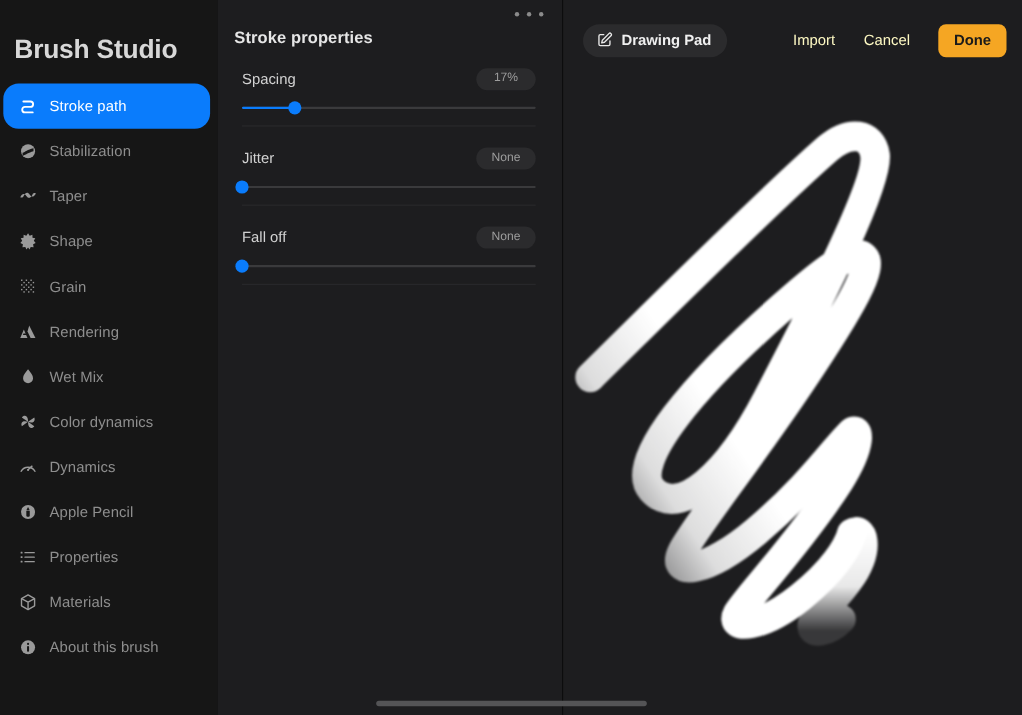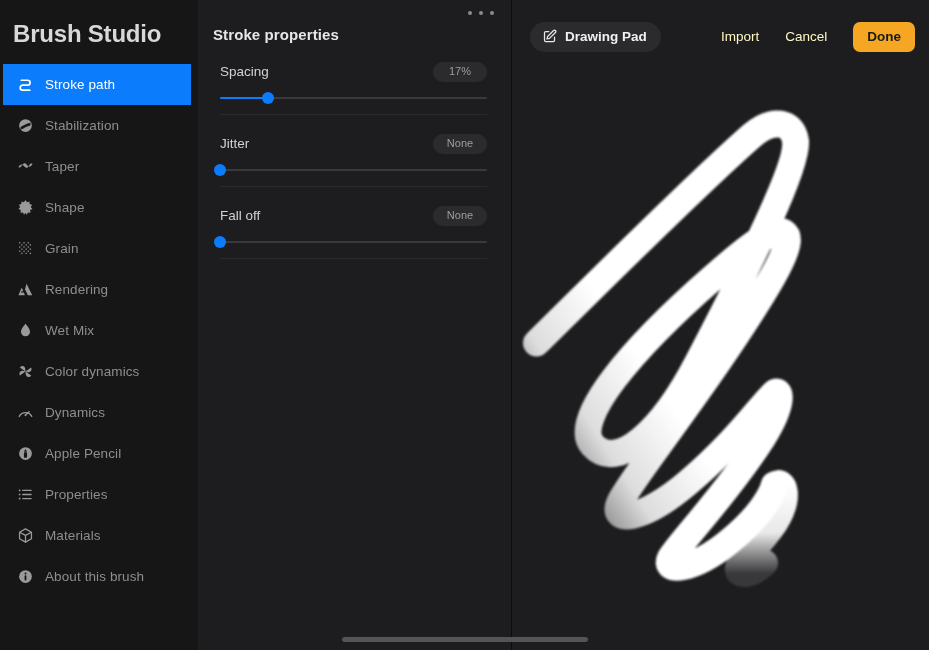--- a/index.html
+++ b/index.html
@@ -21,21 +21,21 @@
     background: #141414;
   }
 
   
   #sidebar {
     width: 198px;
     height: 650px;
     background: #161616;
     flex: 0 0 198px;
     position: relative;
-    padding-top: 0;
+    padding-top: 12px;
   }
 
   #brand-title {
     color: #d8d8d8;
     font-size: 24px;
     font-weight: bold;
     letter-spacing: -0.2px;
     padding: 22px 0 0 13px;
     line-height: 1;
     user-select: none;
@@ -45,21 +45,21 @@
     margin-top: 18px;
     list-style: none;
   }
 
   .nav-item {
     height: 41px;
     display: flex;
     align-items: center;
     margin: 0 7px 0 3px;
     padding-left: 12px;
-    border-radius: 0;
+    border-radius: 14px;
     cursor: pointer;
   }
   .nav-item.selected {
     background: #0a7cfc;
   }
   .nav-icon {
     width: 20px;
     height: 20px;
     flex: 0 0 20px;
     display: flex;

